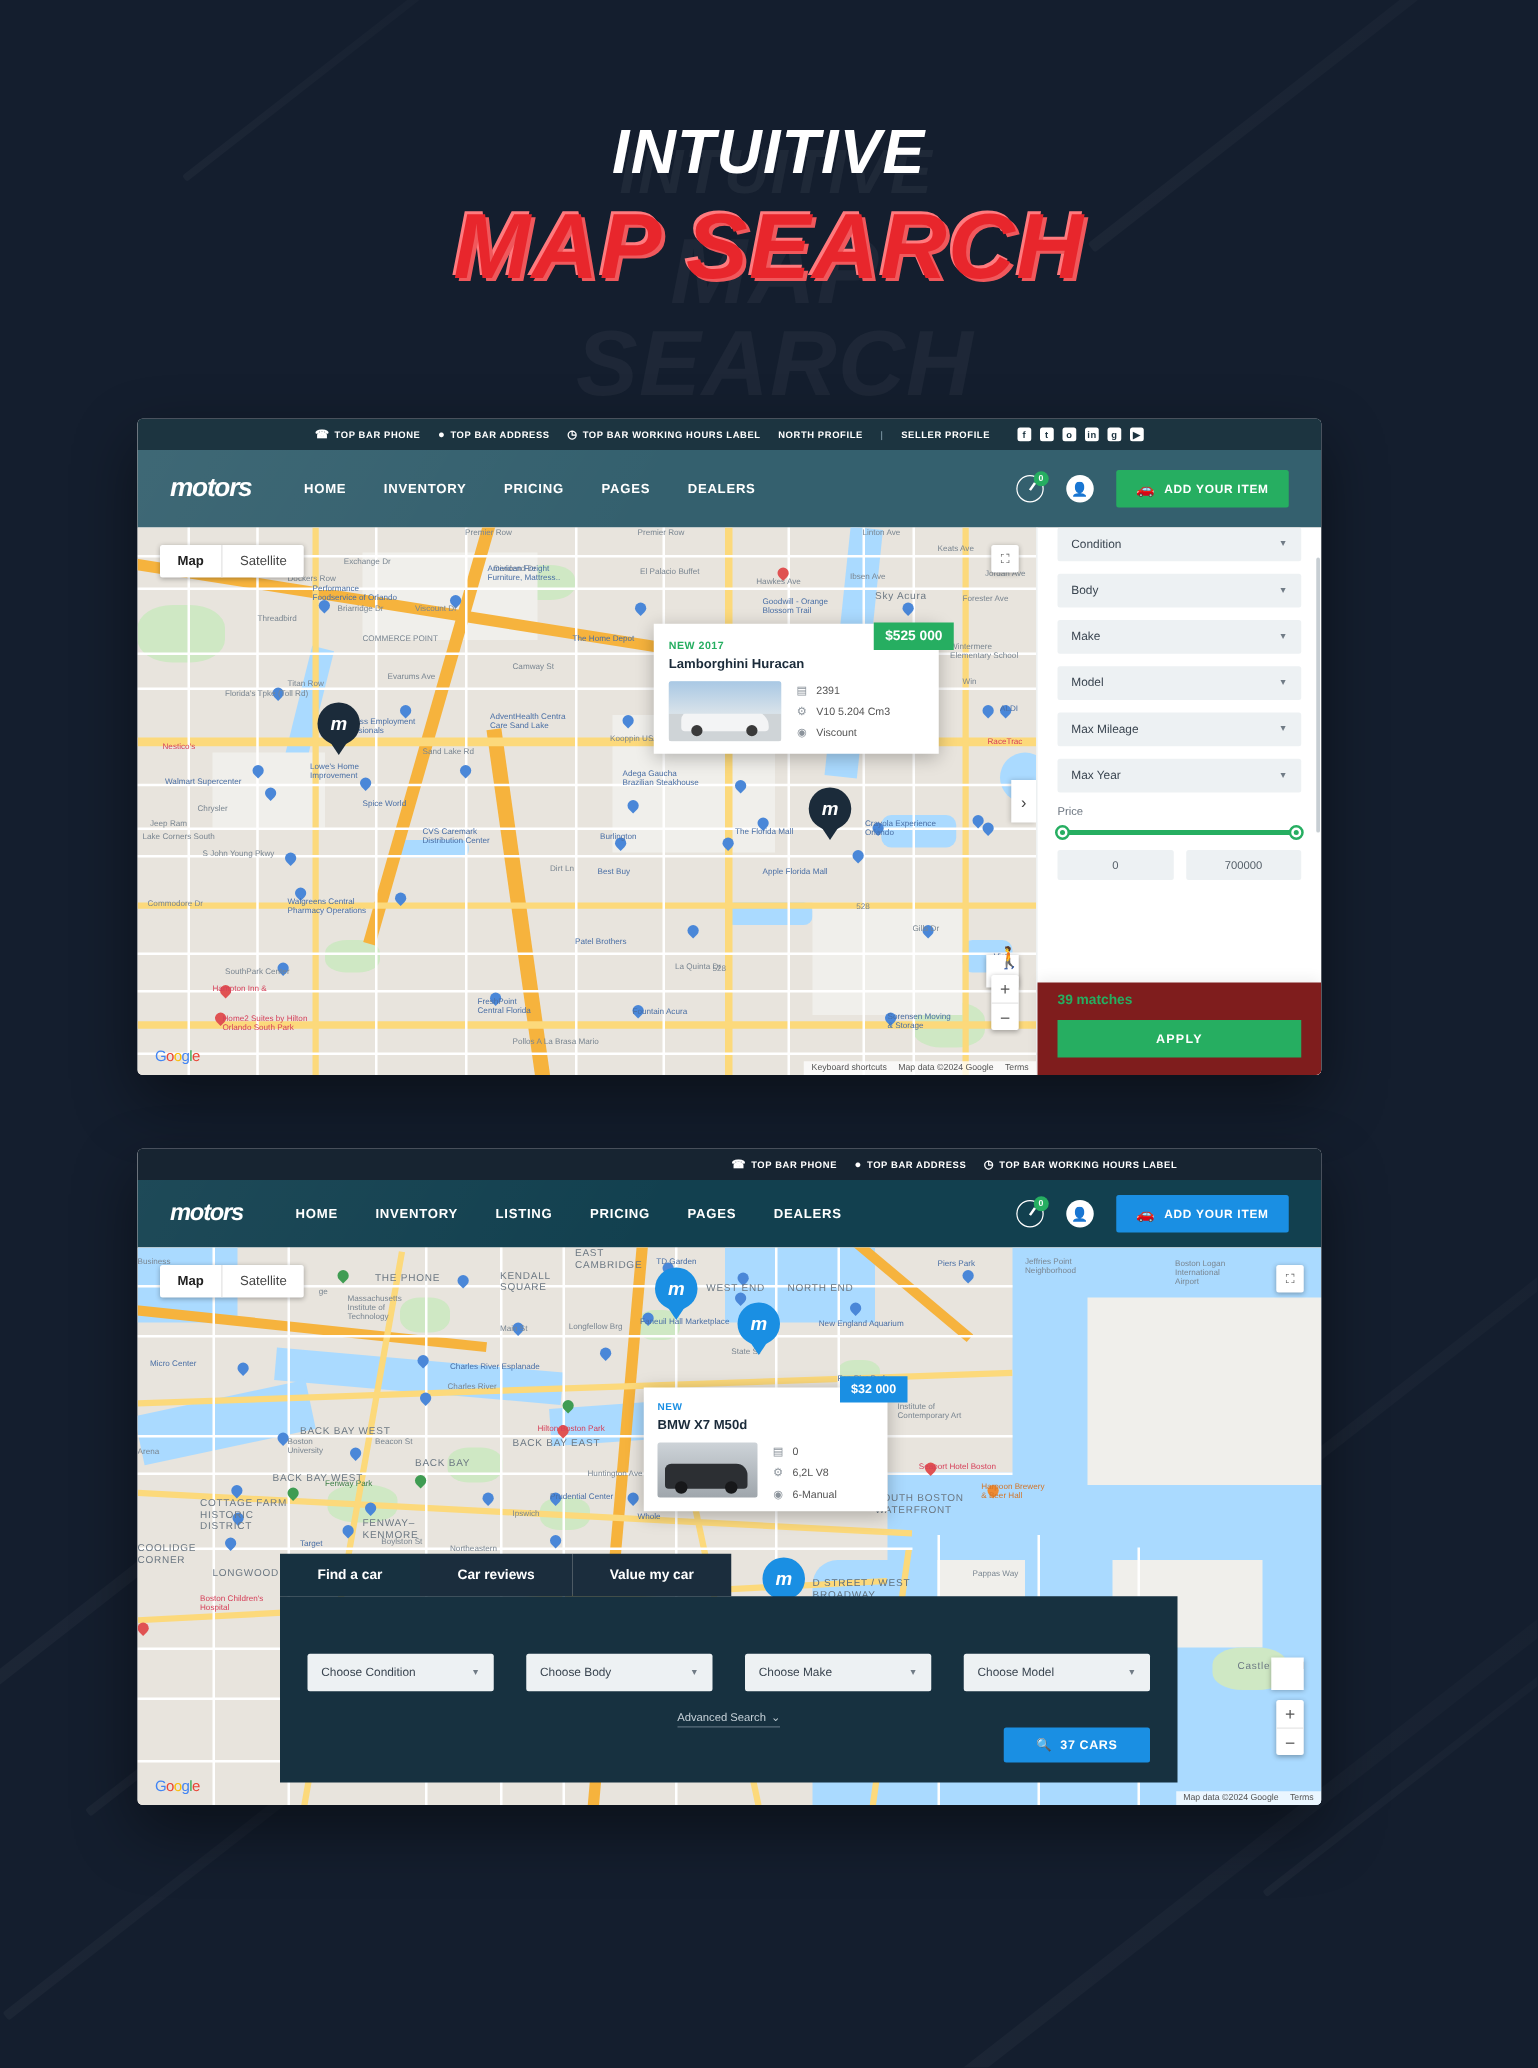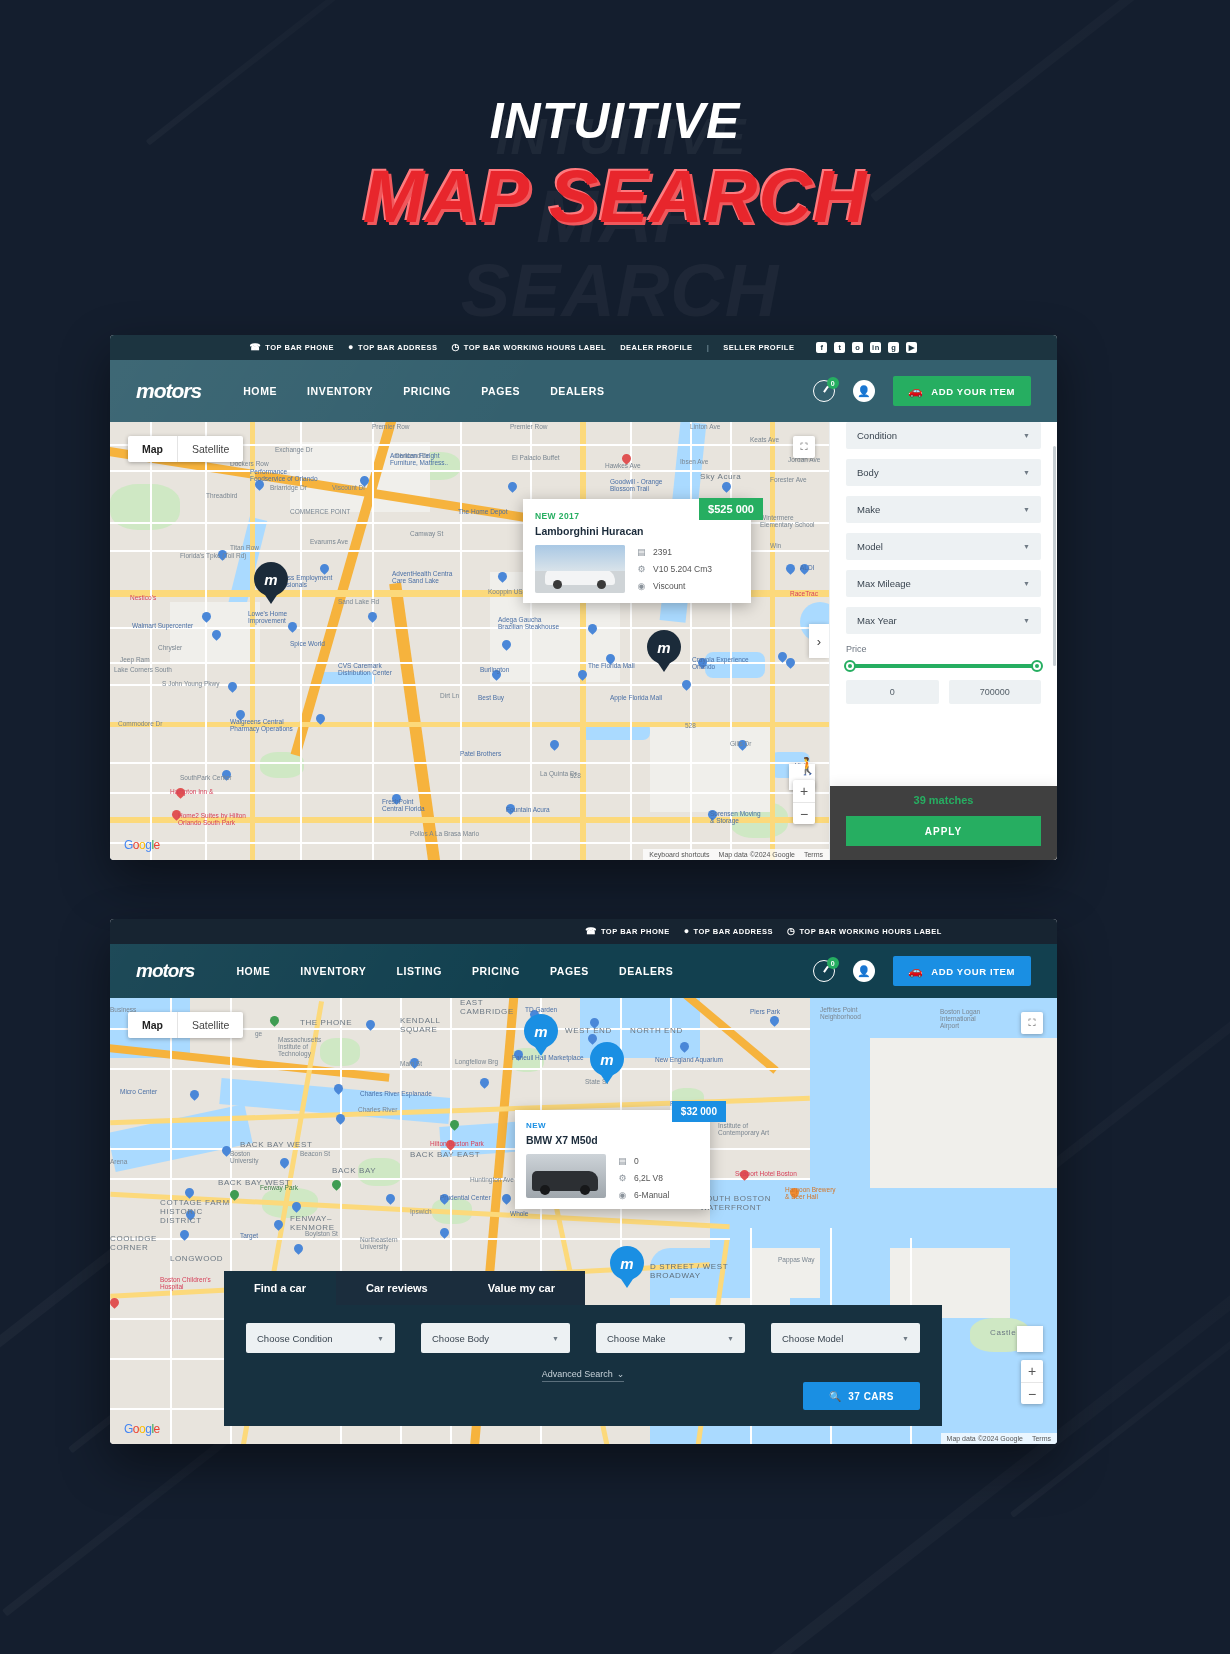--- a/index.html
+++ b/index.html
@@ -128,32 +128,32 @@
   .sel i{font-size:7px;color:#707b85;font-style:normal;}
   .price-lab{font-size:9px;color:#6d7680;margin:2px 0 10px;}
   .slider{position:relative;height:4px;background:#26ae61;border-radius:2px;margin:0 4px 12px;}
   .knob{position:absolute;top:-4px;width:12px;height:12px;border-radius:50%;background:#fff;border:2px solid #26ae61;}
   .knob.k1{left:-6px;}
   .knob.k1:after{content:"";position:absolute;left:2px;top:2px;width:4px;height:4px;border-radius:50%;background:#26ae61;}
   .knob.k2{right:-6px;}
   .knob.k2:after{content:"";position:absolute;left:2px;top:2px;width:4px;height:4px;border-radius:50%;background:#26ae61;}
   .price-fields{display:flex;gap:10px;}
   .pf{flex:1;height:24px;background:#edf1f3;border-radius:2px;display:flex;align-items:center;justify-content:center;font-size:9px;color:#566069;}
-  .sp-foot{background:#404040;padding:8px 16px 14px;text-align:center;box-shadow:0 -4px 10px rgba(0,0,0,.06);}
+  .sp-foot{background:#7f1d1d;padding:8px 16px 14px;box-shadow:0 -4px 10px rgba(0,0,0,.06);}
   .matches{color:#26ae61;font-size:11px;font-weight:bold;margin-bottom:10px;}
   .apply{height:30px;background:#26ae61;color:#fff;font-size:10px;font-weight:bold;letter-spacing:1px;display:flex;align-items:center;justify-content:center;border-radius:0;}
   .sp-scroll{position:absolute;right:1px;top:24px;width:3px;height:220px;background:#c7ced3;border-radius:2px;}
 
   
   .searchform{position:absolute;left:114px;bottom:18px;width:718px;z-index:20;}
   .sf-tabs{display:flex;}
   .sf-tab{padding:11px 30px;font-size:11px;font-weight:bold;color:#fff;background:#1b2d3d;}
   .sf-tab.active{background:#173140;}
   .sf-panel{background:#173140;padding:18px 22px 16px;}
-  .sf-row{display:flex;gap:26px;}
+  .sf-row{display:flex;gap:26px;margin-top:28px;}
   .sf-sel{flex:1;height:30px;background:#edf1f3;border-radius:2px;display:flex;align-items:center;justify-content:space-between;padding:0 11px;}
   .sf-sel span{font-size:9.5px;color:#3a4550;}
   .sf-sel i{font-size:7px;color:#707b85;font-style:normal;}
   .sf-bottom{display:flex;align-items:center;margin-top:16px;flex-direction:column;}
   .adv{font-size:9px;color:#c7d2d9;border-bottom:1px solid #5b6f7c;padding-bottom:2px;display:flex;gap:4px;align-items:center;}
   .cars-btn{margin-left:auto;height:28px;padding:0 26px;background:#1a8fe3;color:#fff;font-size:10px;font-weight:bold;display:flex;align-items:center;gap:6px;border-radius:2px;letter-spacing:.5px;}
 
   
   .rd{position:absolute;background:#fff;}
   .rd.maj{background:#fcd97b;}
@@ -208,21 +208,21 @@
         <span>TOP BAR PHONE</span>
       </div>
       <div class="tb-item">
         <span class="tb-ic">●</span>
         <span>TOP BAR ADDRESS</span>
       </div>
       <div class="tb-item">
         <span class="tb-ic">◷</span>
         <span>TOP BAR WORKING HOURS LABEL</span>
       </div>
-      <div class="tb-item">DEALER PROFILE</div>
+      <div class="tb-item">NORTH PROFILE</div>
       <div class="tb-sep">|</div>
       <div class="tb-item">SELLER PROFILE</div>
       <div class="tb-socials">
         <span class="soc">f</span>
         <span class="soc">t</span>
         <span class="soc">o</span>
         <span class="soc">in</span>
         <span class="soc">g</span>
         <span class="soc">▶</span>
       </div>

